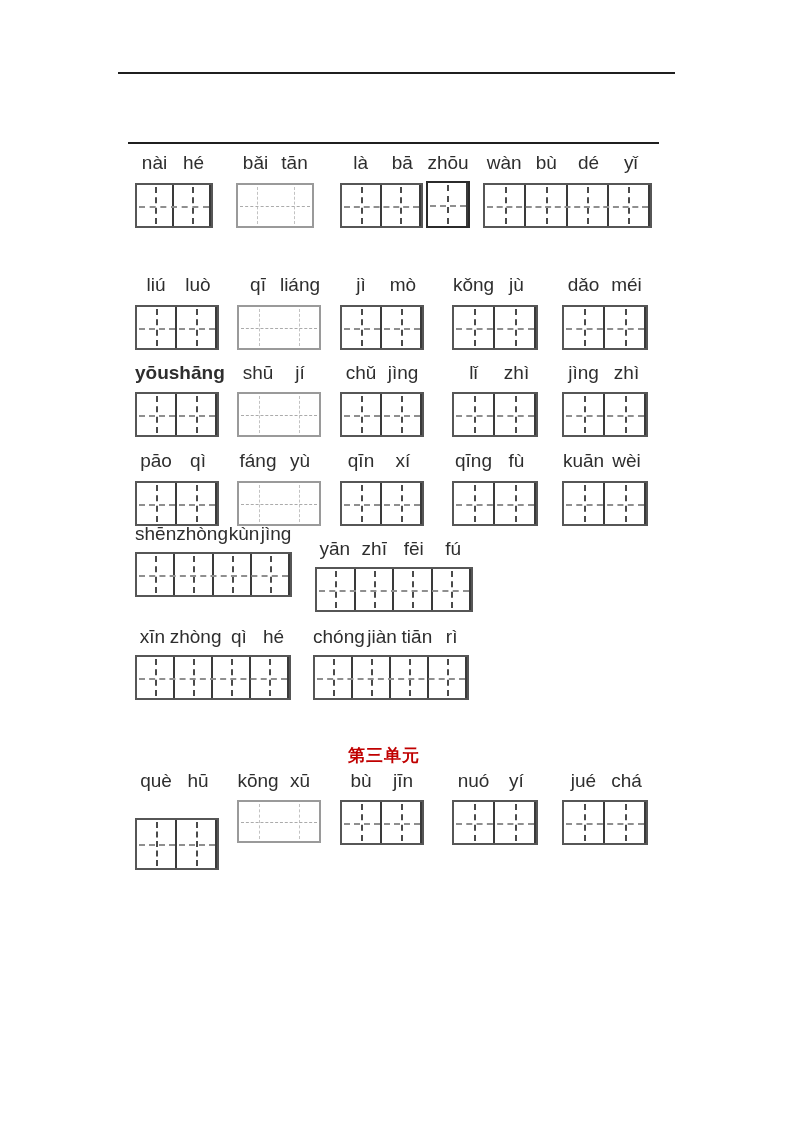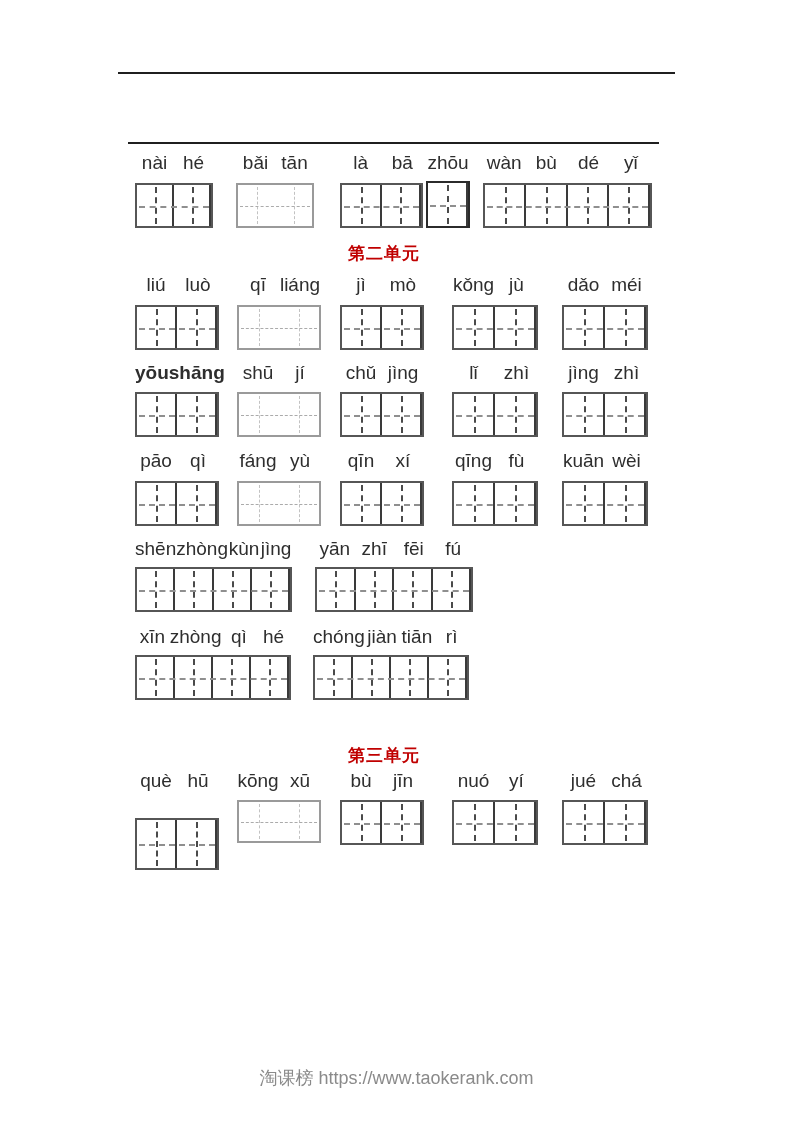--- a/index.html
+++ b/index.html
@@ -51,21 +51,20 @@
     text-align:center;color:#8a8a8a;font-size:18px;
   }
 </style>
 </head>
 <body>
 
 <div class="page">
   <div class="rule r1"></div>
   <div class="rule r2"></div>
 
-  <div class="heading" style="top:242px">第二单元</div>
 
   <div class="heading" style="top:744px">第三单元</div>
 
   <div>
       <div class="group" style="left: 135px; top: 153px; width: 78px;">
         <div class="pinyin">
           <span>nài</span>
           <span>hé</span>
         </div>
         <div class="gridbox" style="height: 45px; margin-top: 10px;">
@@ -360,21 +359,21 @@
         <div class="gridbox" style="height: 45px; margin-top: 10px;">
           <div class="cell">
             <div class="vdash"></div>
           </div>
           <div class="cell">
             <div class="vdash"></div>
           </div>
           <div class="hdash"></div>
         </div>
       </div>
-      <div class="group" style="left: 135px; top: 539px; width: 157px;">
+      <div class="group" style="left: 135px; top: 524px; width: 157px;">
         <div class="pinyin">
           <span>shēn</span>
           <span>zhòng</span>
           <span>kùn</span>
           <span>jìng</span>
         </div>
         <div class="gridbox" style="height: 45px; margin-top: 8px;">
           <div class="cell">
             <div class="vdash"></div>
           </div>
@@ -529,14 +528,13 @@
             <div class="vdash"></div>
           </div>
           <div class="cell">
             <div class="vdash"></div>
           </div>
           <div class="hdash"></div>
         </div>
       </div>
     </div>
 
-  <div class="footer">淘课榜 https://www.taokerank.com</div>
 </div>
 
 </body></html>

